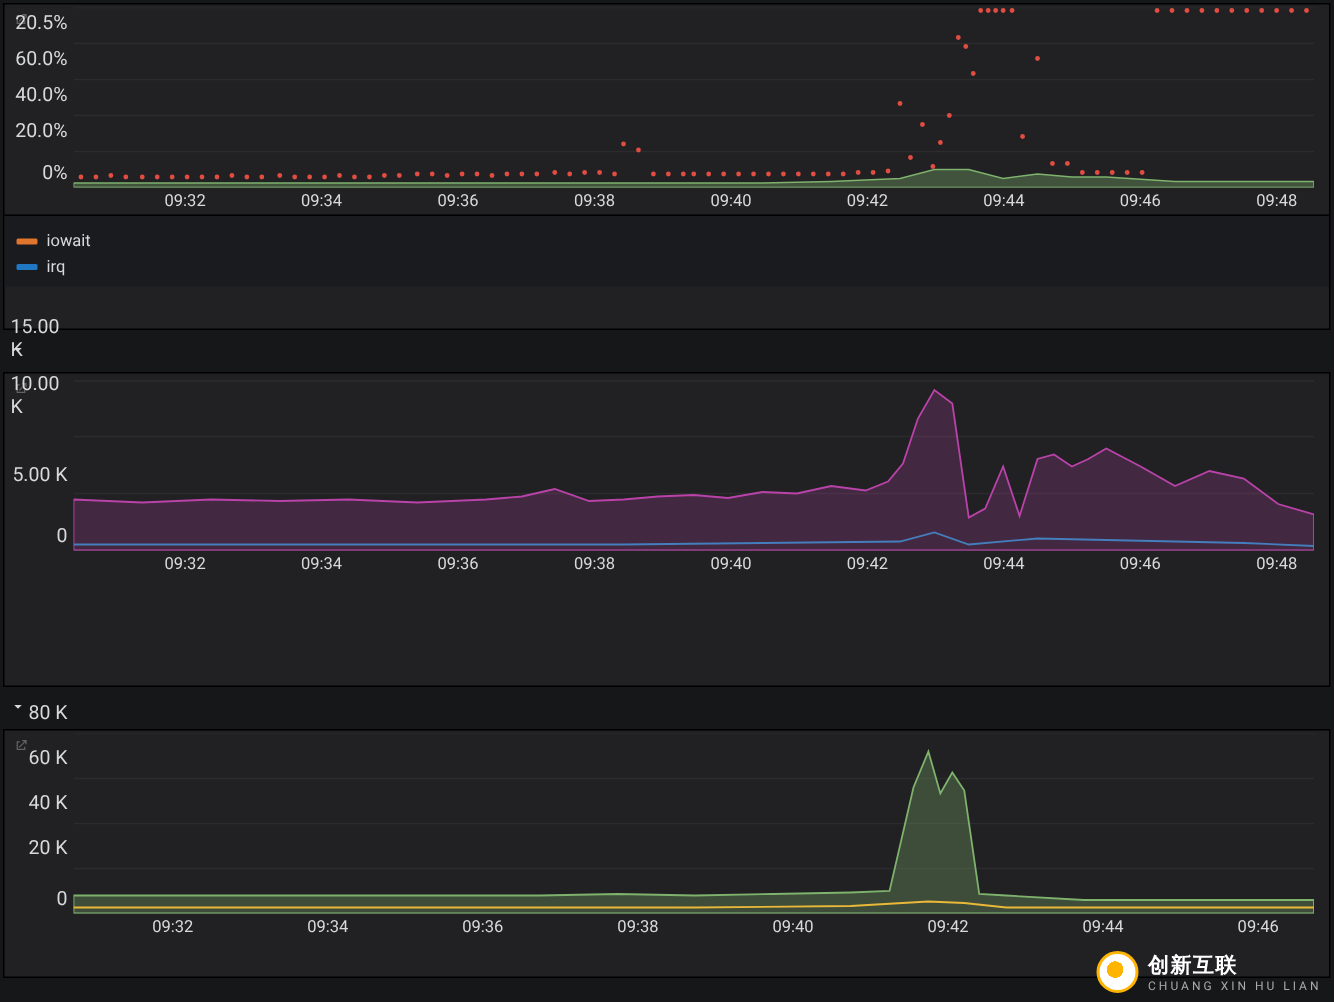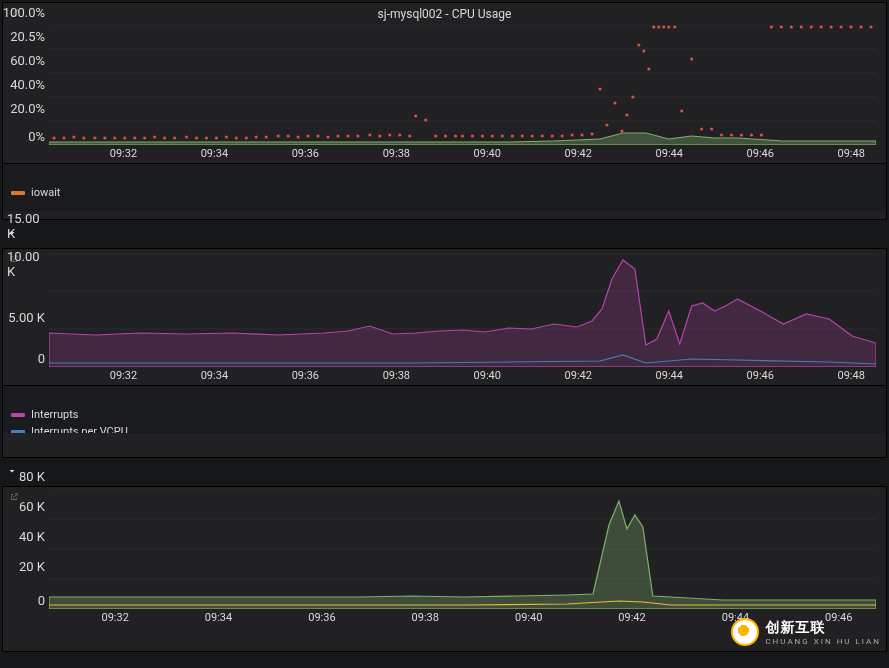--- a/index.html
+++ b/index.html
@@ -7,41 +7,40 @@
   .panel { background: #212124; border: 1px solid #000; position: relative; margin: 2px 2px 0 2px; }
   .panel-title { text-align: center; color: #d8d9da; font-size: 12px; padding: 4px 0 2px 0; }
   .panel-link { position: absolute; top: 4px; left: 6px; color: #8e8e8e; opacity: 0.6; }
   .chart-area { position: relative; margin: 2px 10px 2px 46px; }
   .y-axis { position: absolute; left: -42px; top: 0; bottom: 0; width: 38px; }
   .y-tick { position: absolute; right: 0; transform: translateY(-50%); color: #d8d9da; font-size: 13px; }
   .grid line { stroke: #2c2c2e; stroke-width: 1; }
   .grid line.zero { stroke: #555; }
   .x-axis { position: relative; margin-left: 46px; margin-right: 10px; height: 16px; color: #d8d9da; font-size: 11px; }
   .x-tick { position: absolute; top: 0; transform: translateX(-50%); }
-  .legend { background: #1a1b1e; border-top: 1px solid #000; padding: 20px 8px; max-height: 48px; overflow: hidden; font-size: 11px; }
+  .legend { background: #1a1b1e; border-top: 1px solid #000; padding: 8px 8px; max-height: 48px; overflow: hidden; font-size: 11px; }
   .legend-item { display: flex; align-items: center; gap: 6px; padding: 2px 0; color: #d8d9da; cursor: pointer; }
   .legend-swatch { width: 14px; height: 4px; border-radius: 1px; }
   .row-toggle { height: 26px; display: flex; align-items: center; padding-left: 6px; }
   .row-toggle svg { fill: #d8d9da; }
-  .branding { position: absolute; right: 8px; bottom: 22px; display: flex; align-items: flex-end; gap: 6px; }
+  .branding { position: absolute; right: 8px; bottom: 6px; display: flex; align-items: flex-end; gap: 6px; }
   .brand-icon { width: 28px; height: 28px; border-radius: 50%; border: 2px solid #ffb400; position: relative; background: #fff; }
   .brand-icon::before { content:""; position:absolute; inset:4px; border-radius:50%; background: radial-gradient(circle at 40% 40%, #ffb400 40%, transparent 41%); }
   .brand-text-cn { color:#fff; font-weight:600; font-size:14px; letter-spacing:1px; }
   .brand-text-en { color:#aaa; font-size:8px; letter-spacing:2px; }
 </style>
 </head>
 <body>
 
 <div class="panel" style="height:218px;">
   <span class="panel-link">
     <svg width="10" height="10" viewBox="0 0 24 24">
         <path fill="currentColor" d="M14 3h7v7h-2V6.4l-9.3 9.3-1.4-1.4L17.6 5H14V3zM5 5h5v2H7v10h10v-3h2v5H5V5z"></path>
       </svg>
   </span>
-  <div class="panel-title">sj-mysql002 - CPU Usage</div>
   <div class="chart-area" style="height:120px;">
     <div class="y-axis">
       <span class="y-tick" style="bottom:-6px">0%</span>
       <span class="y-tick" style="bottom:18%">20.0%</span>
       <span class="y-tick" style="bottom:38%">40.0%</span>
       <span class="y-tick" style="bottom:58%">60.0%</span>
       <span class="y-tick" style="bottom:78%">20.5%</span>
       <span class="y-tick" style="bottom:98%">100.0%</span>
     </div>
     <svg width="100%" height="100%" viewBox="0 0 830 120" preserveAspectRatio="none">
@@ -158,20 +157,24 @@
     <span class="x-tick" style="left:64%">09:42</span>
     <span class="x-tick" style="left:75%">09:44</span>
     <span class="x-tick" style="left:86%">09:46</span>
     <span class="x-tick" style="left:97%">09:48</span>
   </div>
   <div class="legend">
     <div class="legend-item">
         <span class="legend-swatch" style="background:#e0752d"></span>
         <span>iowait</span>
       </div>
+    <div class="legend-item">
+        <span class="legend-swatch" style="background:#1f78c1"></span>
+        <span>irq</span>
+      </div>
   </div>
 </div>
 
 <div class="row-toggle">
   <svg width="12" height="12" viewBox="0 0 24 24">
       <path d="M7 10l5 5 5-5z"></path>
     </svg>
 </div>
 
 <div class="panel" style="height:210px;">
@@ -201,30 +204,20 @@
   <div class="x-axis">
     <span class="x-tick" style="left:9%">09:32</span>
     <span class="x-tick" style="left:20%">09:34</span>
     <span class="x-tick" style="left:31%">09:36</span>
     <span class="x-tick" style="left:42%">09:38</span>
     <span class="x-tick" style="left:53%">09:40</span>
     <span class="x-tick" style="left:64%">09:42</span>
     <span class="x-tick" style="left:75%">09:44</span>
     <span class="x-tick" style="left:86%">09:46</span>
     <span class="x-tick" style="left:97%">09:48</span>
-  </div>
-  <div class="legend">
-    <div class="legend-item">
-        <span class="legend-swatch" style="background:#ba43a9"></span>
-        <span>Interrupts</span>
-      </div>
-    <div class="legend-item">
-        <span class="legend-swatch" style="background:#447ebc"></span>
-        <span>Interrupts per VCPU</span>
-      </div>
   </div>
 </div>
 
 <div class="row-toggle">
   <svg width="12" height="12" viewBox="0 0 24 24">
       <path d="M7 10l5 5 5-5z"></path>
     </svg>
 </div>
 
 <div class="panel" style="height:166px;">

